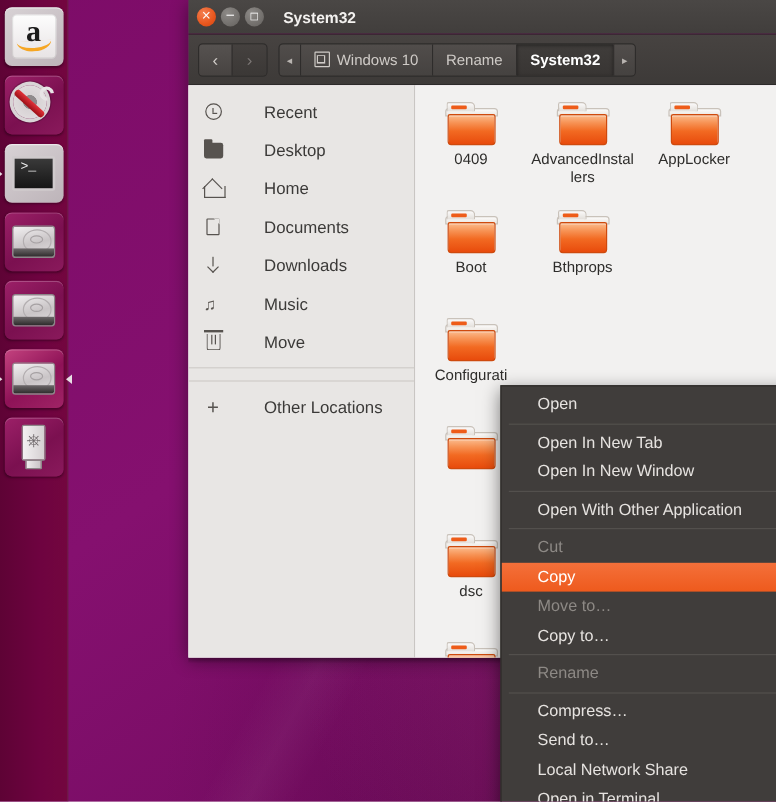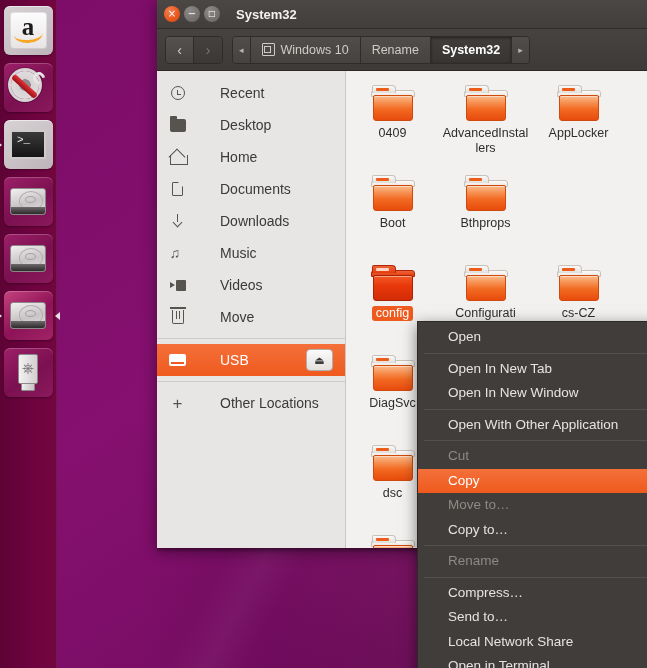--- a/index.html
+++ b/index.html
@@ -496,40 +496,27 @@
         <span class="lbl">Downloads</span>
       </div>
       <div class="side-item">
         <span class="sicon">
             <span class="g-music">♫</span>
           </span>
         <span class="lbl">Music</span>
       </div>
       <div class="side-item">
         <span class="sicon">
-            <span class="g-video"></span>
-          </span>
-        <span class="lbl">Videos</span>
-      </div>
-      <div class="side-item">
-        <span class="sicon">
             <span class="g-trash"></span>
           </span>
         <span class="lbl">Move</span>
       </div>
 
       <div class="side-sep"></div>
 
-      <div class="side-item selected">
-        <span class="sicon">
-            <span class="g-usbdrive"></span>
-          </span>
-        <span class="lbl">USB</span>
-        <span class="eject-btn">⏏</span>
-      </div>
 
       <div class="side-sep"></div>
 
       <div class="side-item">
         <span class="sicon">
             <span class="g-plus">+</span>
           </span>
         <span class="lbl">Other Locations</span>
       </div>
     </div>
@@ -584,59 +571,35 @@
             </div>
           <div class="file-label">Bthprops</div>
         </div>
         <div class="file-cell">
 
           <div class="file-label"></div>
         </div>
       </div>
 
       <div class="grid-row">
-        <div class="file-cell selected">
-          <div class="folder-ico">
-              <div class="back"></div>
-              <div class="tab"></div>
-              <div class="front"></div>
-            </div>
-          <div class="file-label">config</div>
-        </div>
         <div class="file-cell">
           <div class="folder-ico">
               <div class="back"></div>
               <div class="tab"></div>
               <div class="front"></div>
             </div>
           <div class="file-label">Configurati</div>
         </div>
         <div class="file-cell">
-          <div class="folder-ico">
-              <div class="back"></div>
-              <div class="tab"></div>
-              <div class="front"></div>
-            </div>
-          <div class="file-label">cs-CZ</div>
-        </div>
-        <div class="file-cell">
 
           <div class="file-label"></div>
         </div>
       </div>
 
       <div class="grid-row">
-        <div class="file-cell">
-          <div class="folder-ico">
-              <div class="back"></div>
-              <div class="tab"></div>
-              <div class="front"></div>
-            </div>
-          <div class="file-label">DiagSvc</div>
-        </div>
         <div class="file-cell">
           <div class="folder-ico">
               <div class="back"></div>
               <div class="tab"></div>
               <div class="front"></div>
             </div>
           <div class="file-label"></div>
         </div>
         <div class="file-cell">
           <div class="folder-ico">

